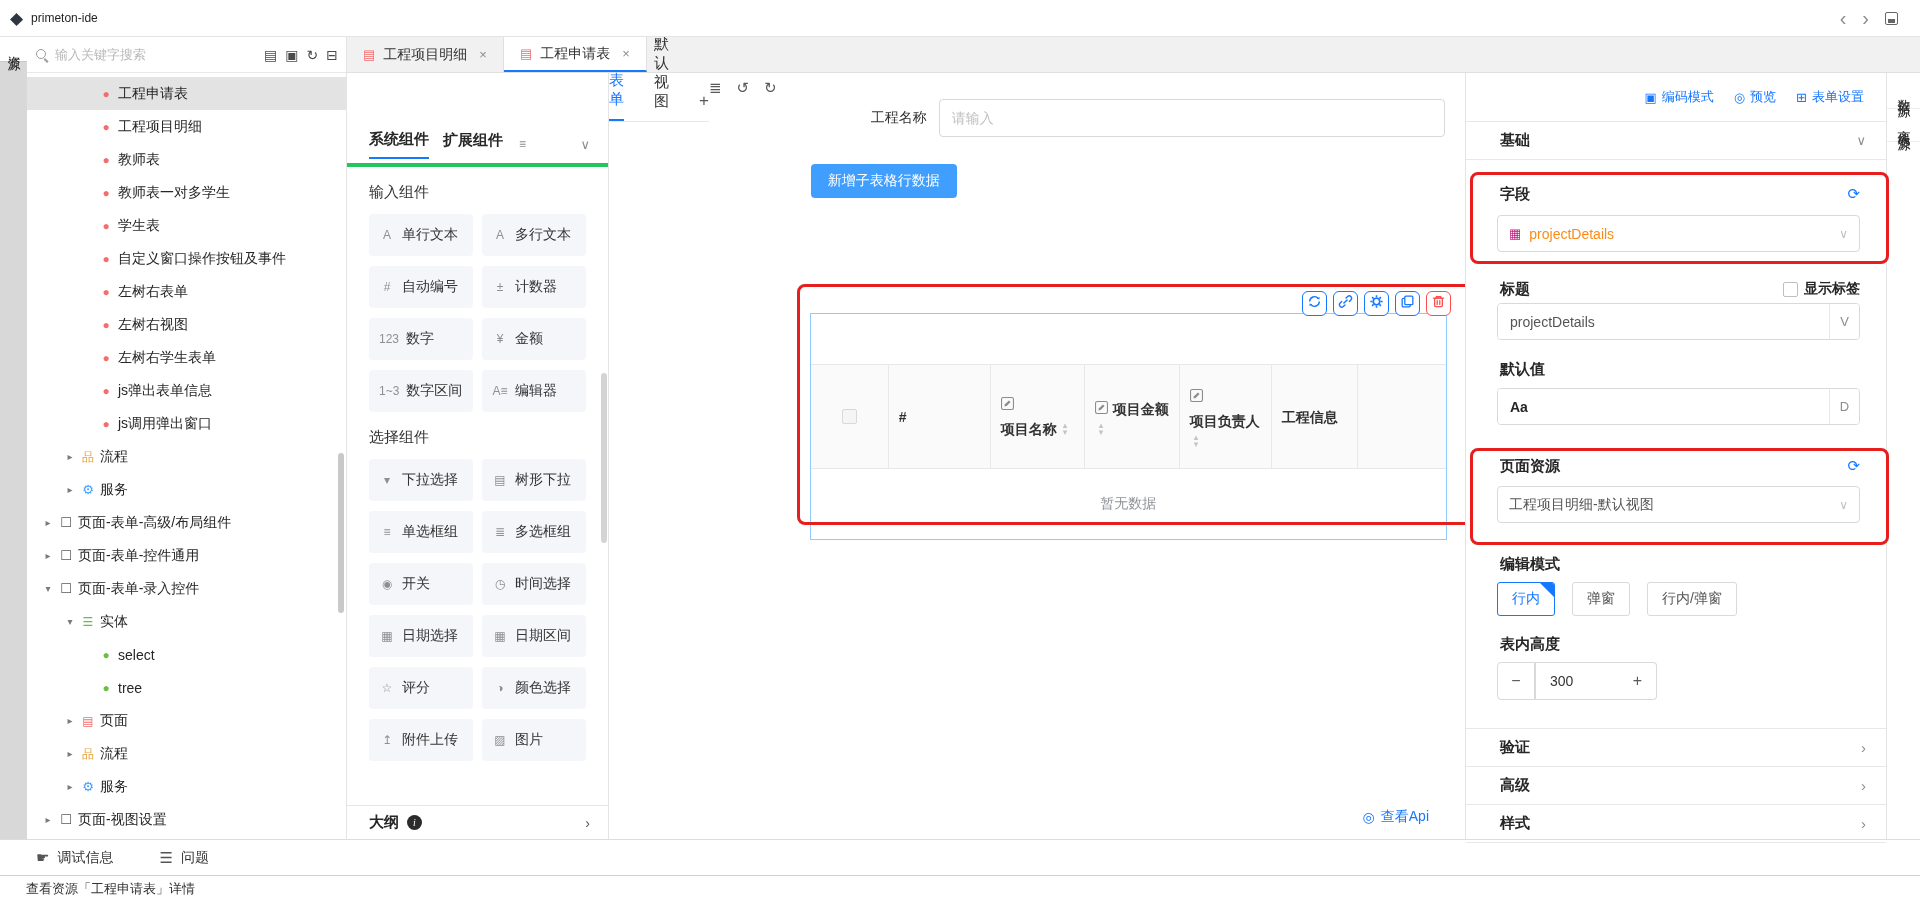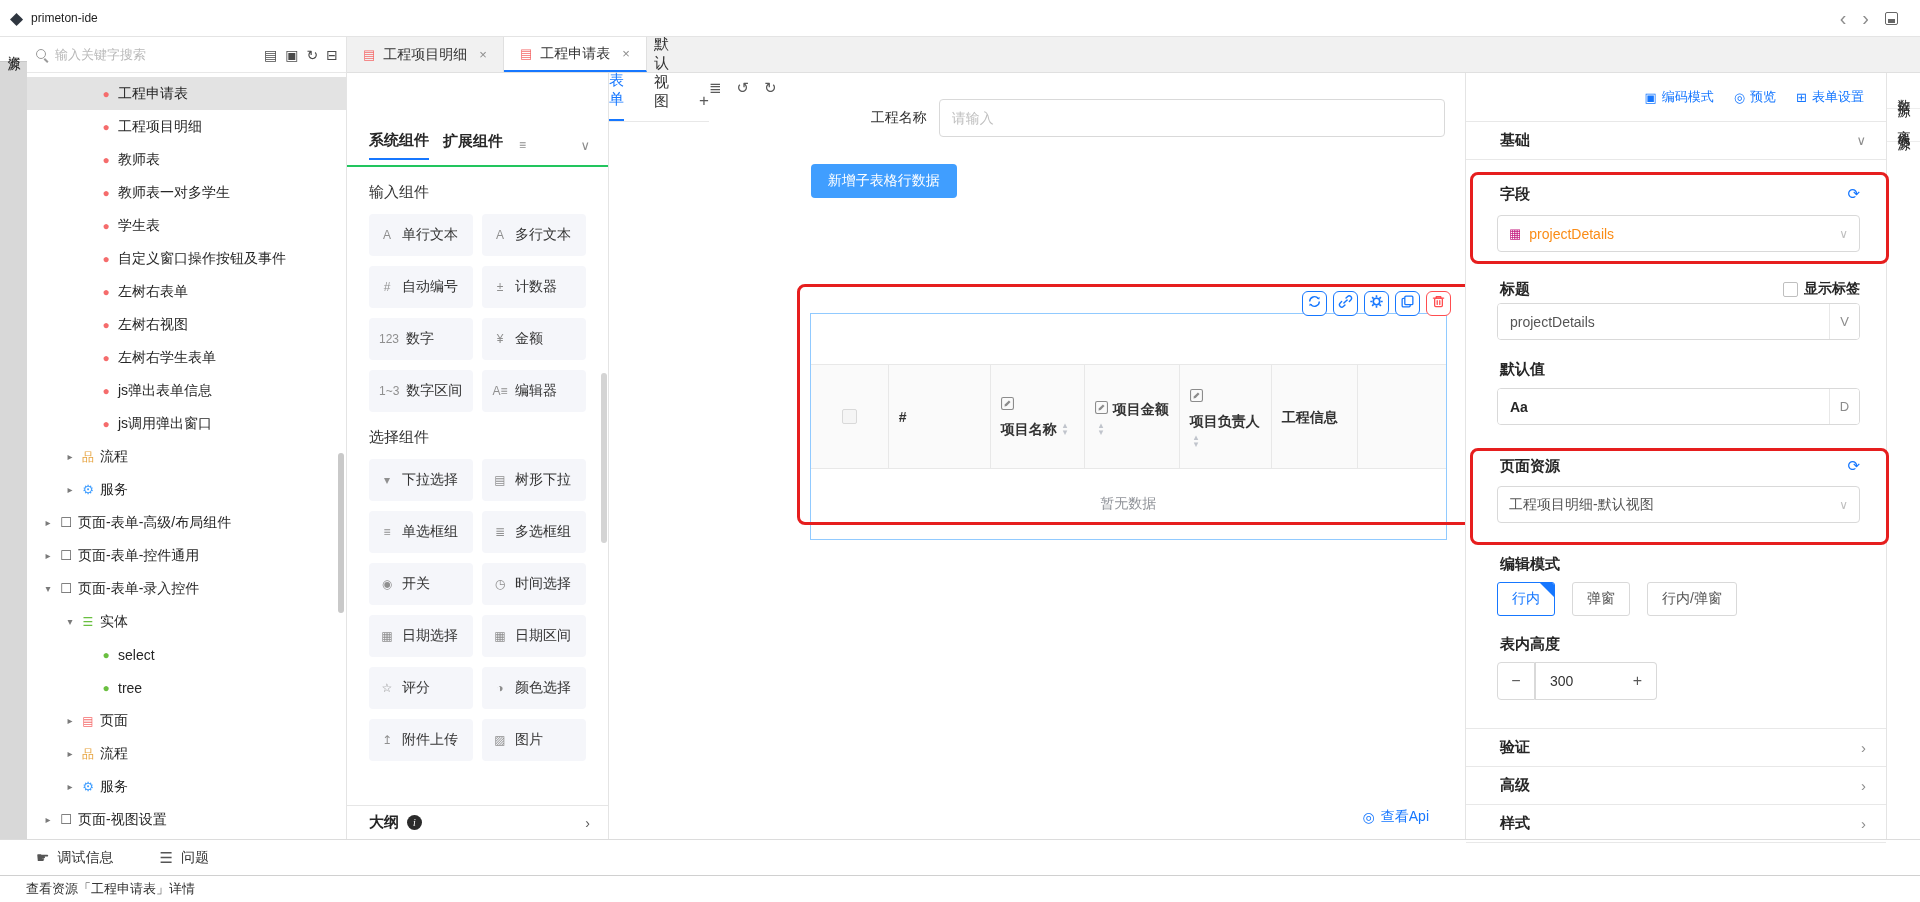--- a/index.html
+++ b/index.html
@@ -51,21 +51,21 @@
   .filetabs { height:36px; flex:0 0 36px; background:#f1f1f1; display:flex; align-items:stretch; border-bottom:1px solid #e0e0e0; }
   .ftab { display:flex; align-items:center; gap:8px; padding:0 16px; font-size:14px; color:#333; border-right:1px solid #e0e0e0; cursor:pointer; background:#f1f1f1; }
   .ftab.active { background:#fff; border-bottom:2px solid #1677ff; }
   .fdoc { color:#f56c6c; font-size:13px; }
   .fclose { color:#8c8c8c; font-size:13px; margin-left:4px; }
 
   .contentrow { flex:1 1 auto; display:flex; min-height:0; }
 
   
   .palette { width:262px; flex:0 0 262px; border-right:1px solid #e4e4e4; display:flex; flex-direction:column; background:#fff; position:relative; }
-  .pal-head { margin-top:52px; height:42px; flex:0 0 42px; display:flex; align-items:center; padding:0 18px 0 22px; border-bottom:2px solid #22c55e; gap:14px;text-align:right; }
+  .pal-head { margin-top:52px; height:42px; flex:0 0 42px; display:flex; align-items:center; padding:0 18px 0 22px; border-bottom:4px solid #22c55e; gap:14px;text-align:right; }
   .pal-tab { font-size:15px; font-weight:700; color:#262626; padding-bottom:8px; cursor:pointer; }
   .pal-tab.active { border-bottom:2px solid #1677ff; }
   .pal-burger { font-size:12px; color:#8c8c8c; margin-left:2px; }
   .pal-chev { margin-left:auto; color:#8c8c8c; font-size:13px; cursor:pointer; }
   .pal-body { flex:1 1 auto; overflow:hidden; padding:0 22px; }
   .pal-sec-title { font-size:15px; color:#333; margin:16px 0 12px; font-weight:500; }
   .pal-grid { display:grid; grid-template-columns:1fr 1fr; gap:10px 9px; }
   .pal-btn { height:42px; background:#f5f6fa; border-radius:4px; display:flex; align-items:center; padding:0 10px; gap:7px; font-size:14px; color:#333; cursor:pointer; white-space:nowrap; }
   .pal-glyph { color:#8f8f8f; font-size:12px; min-width:16px; text-align:center; flex:0 0 auto; }
   .outlinebar { flex:0 0 34px; border-top:1px solid #e6e6e6; display:flex; align-items:center; padding:0 18px 0 22px; gap:8px; background:#fff; }

